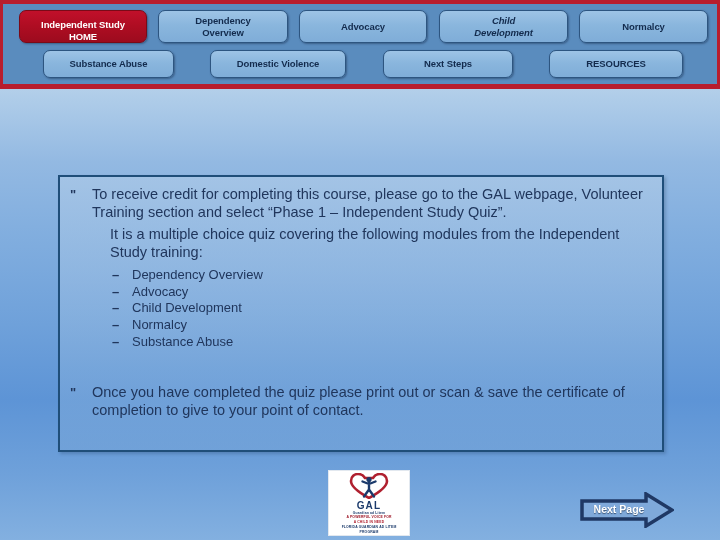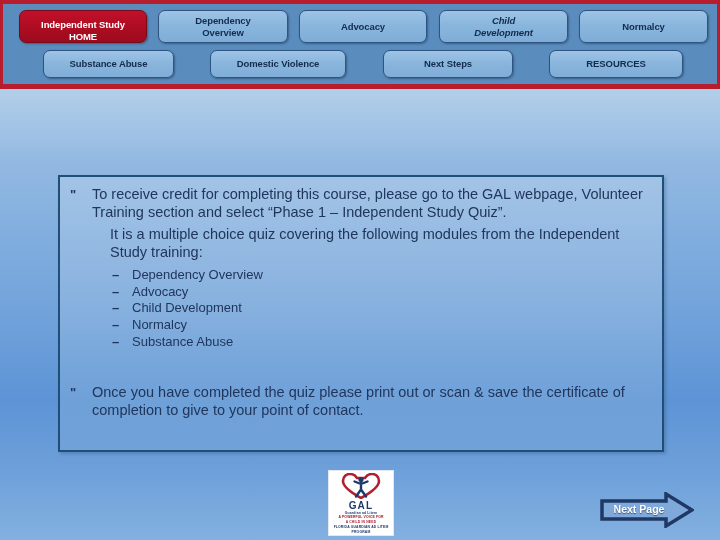--- a/index.html
+++ b/index.html
@@ -166,21 +166,21 @@
     font-weight: bold;
   }
 
   #para-second { margin-top: 32px; }
 
   
   #gal-logo {
     position: absolute;
     left: 328px;
     top: 470px;
-    width: 66px;
+    width: 82px;
     height: 66px;
     background: #ffffff;
     border: 1px solid #e2e8ef;
     display: flex;
     flex-direction: column;
     align-items: center;
     justify-content: flex-start;
     overflow: hidden;
     padding-top: 2px;
     box-sizing: border-box;
@@ -204,21 +204,21 @@
   }
   .gal-l1 { color: #1b3a6b; }
   .gal-l2 { color: #9c1122; }
   .gal-l3 { color: #b0202f; }
   .gal-l4 { color: #1b3a6b; margin-top: 1px; }
   .gal-l5 { color: #1b3a6b; }
 
   
   #next-page {
     position: absolute;
-    left: 600px;
+    left: 580px;
     top: 492px;
     width: 94px;
     height: 36px;
     cursor: pointer;
     text-decoration: underline;
   }
   #next-page svg { position: absolute; left: 0; top: 0; }
   #next-page-label {
     position: absolute;
     left: 8px;

